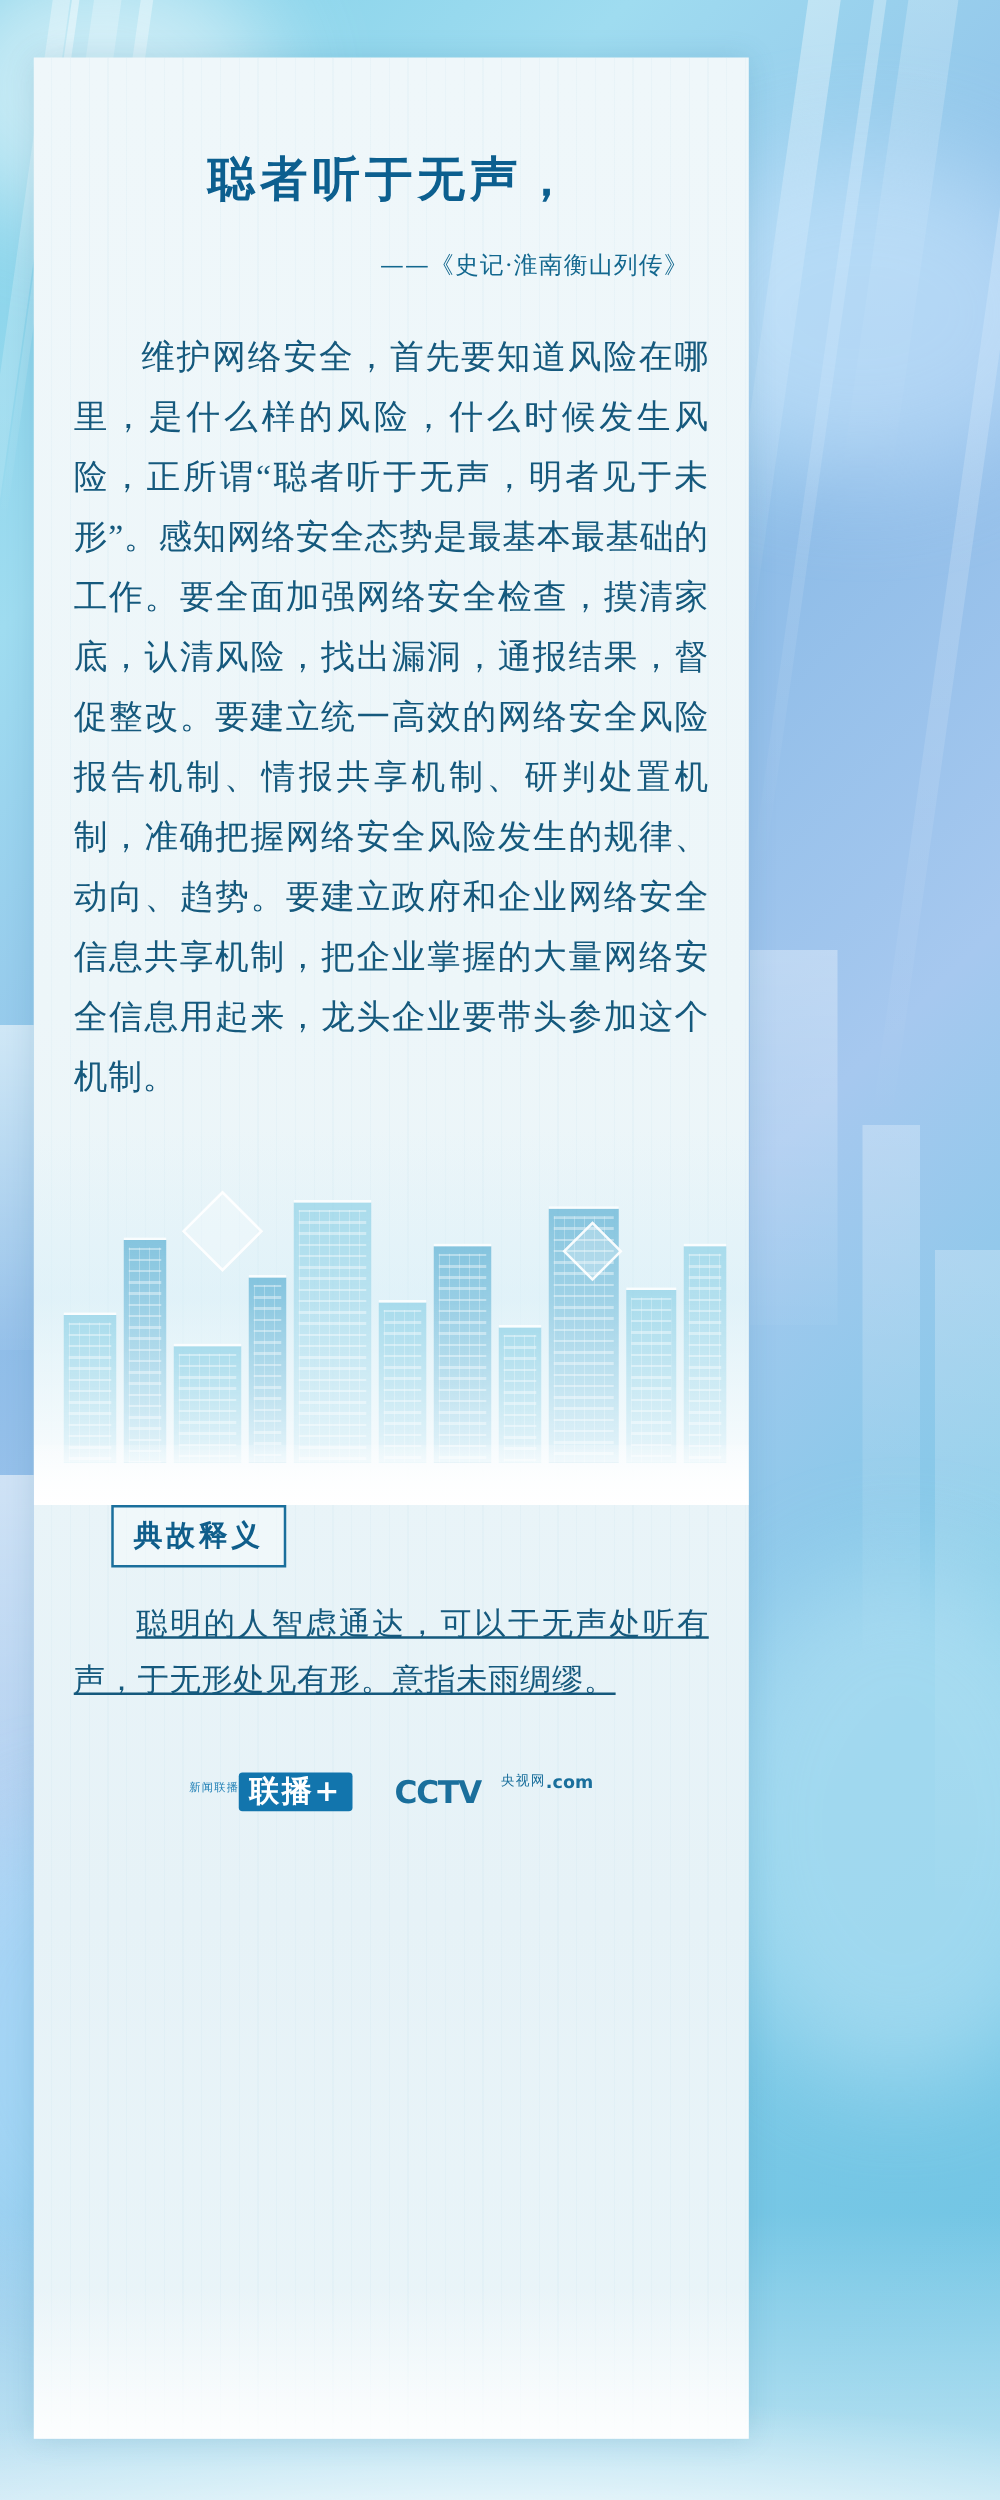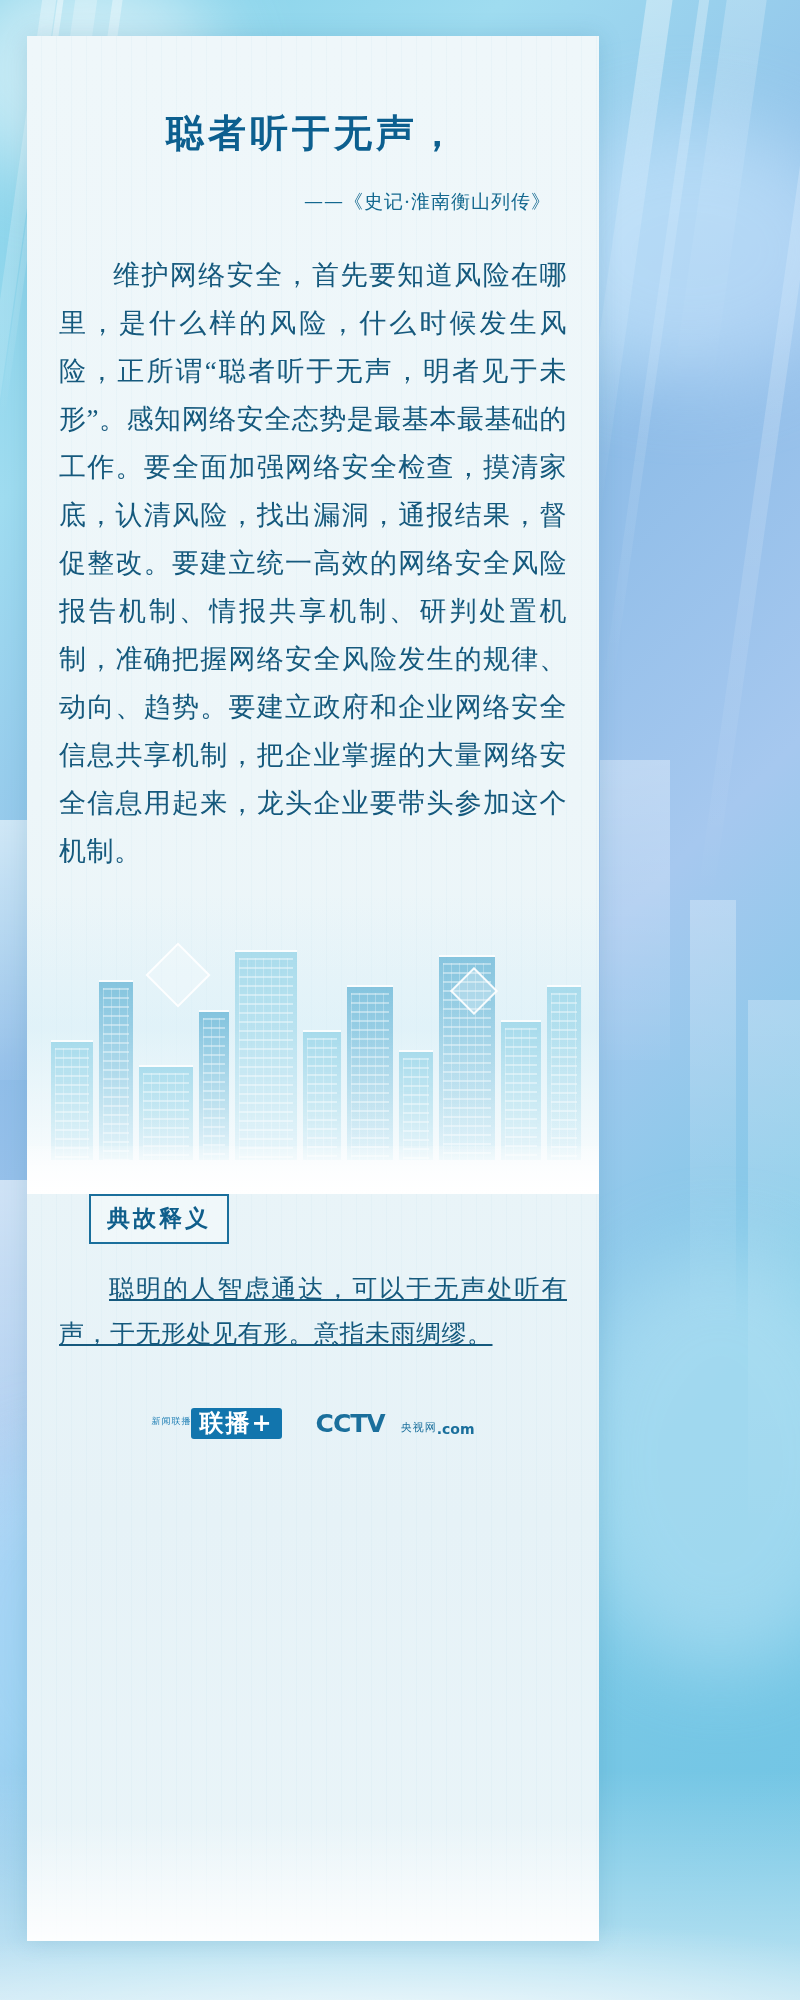--- a/index.html
+++ b/index.html
@@ -38,21 +38,21 @@
     height: 230px;
     background:
       radial-gradient(ellipse 120% 80% at 50% 120%, rgba(255,255,255,0.85), rgba(255,255,255,0) 70%),
       linear-gradient(to top, rgba(255,255,255,0.55), rgba(255,255,255,0));
   }
 
   
   .card {
     position: absolute;
     left: 27px;
-    top: 36px;
+    top: 46px;
     width: 572px;
     height: 1905px;
     background: linear-gradient(to bottom,
         #eff7fa 0%,
         #edf6f9 40%,
         #e9f4f8 60%,
         #e6f2f7 78%,
         #eaf5f9 100%);
     box-shadow: 0 0 22px rgba(40,110,150,0.18);
     overflow: hidden;
@@ -211,21 +211,21 @@
     color: #fff;
     font-family: "DejaVu Serif", serif;
     font-weight: 700;
     font-size: 24px;
     letter-spacing: 2px;
     padding: 3px 8px 4px 8px;
     border-radius: 3px;
   }
   .logo-cctv {
     display: flex;
-    align-items: flex-end;
+    align-items: flex-start;
     gap: 16px;
   }
   .logo-cctv .cc {
     font-family: "DejaVu Sans", sans-serif;
     font-weight: 700;
     font-size: 25px;
     color: #1a6f9c;
     letter-spacing: -1px;
   }
   .logo-cctv .rightcol { display: flex; flex-direction: row; line-height: 1.1; }

